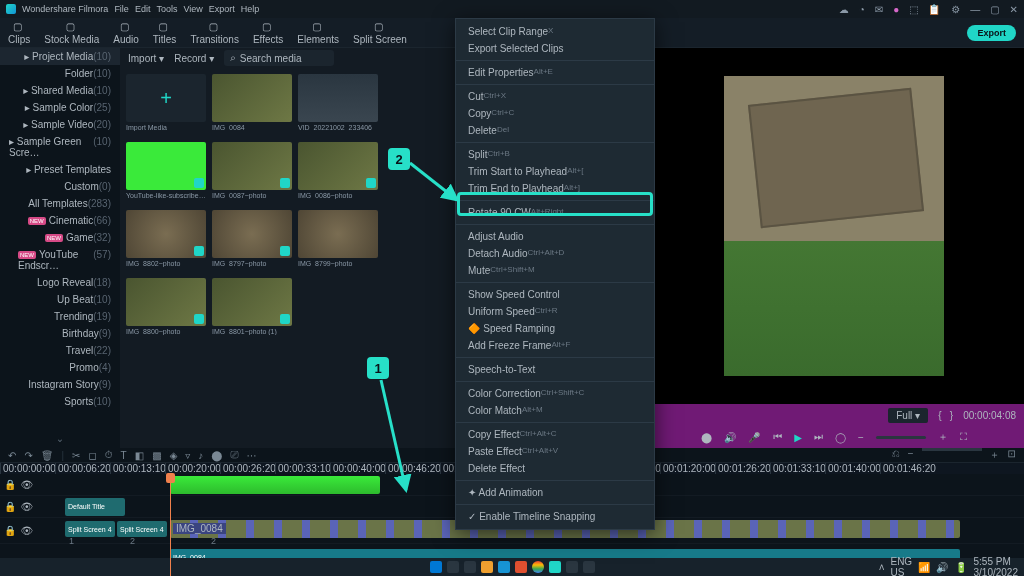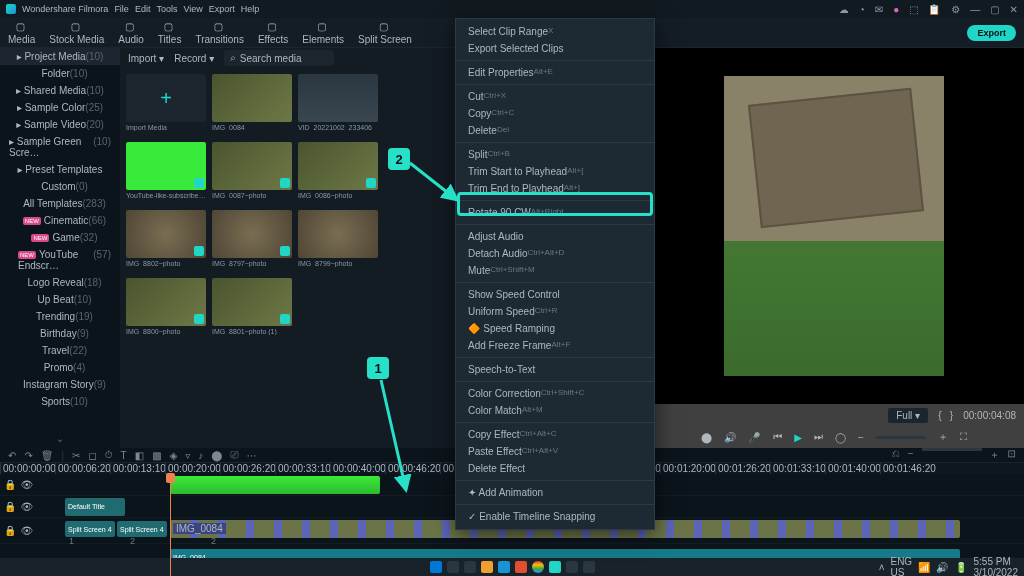--- a/index.html
+++ b/index.html
@@ -7,21 +7,21 @@
 .titlebar{height:18px;background:#121a21;display:flex;align-items:center;padding:0 6px;justify-content:space-between}
 .titlebar-left{display:flex;align-items:center;gap:6px}
 .titlebar-left span{font-size:9px}
 .logo{width:10px;height:10px;background:linear-gradient(135deg,#20d6c7,#1294d6);border-radius:2px}
 .titlebar-right{display:flex;gap:10px}
 .titlebar-right span{font-size:10px;color:#8a98a6}
 .main{display:flex;height:400px}
 .leftcol{width:120px;background:#0c141b;display:flex;flex-direction:column}
 .ico{width:12px;height:12px;display:inline-block}
 .sidebar{flex:1;overflow:hidden}
-.side-item{display:flex;justify-content:center;padding:3px 9px;font-size:9px;color:#94a0ac}
+.side-item{display:flex;justify-content:flex-end;padding:3px 9px;font-size:9px;color:#94a0ac}
 .side-item.active{background:#1c2630;color:#d5dde4}
 .side-item .cnt{color:#586470}
 .side-indent{padding-left:18px}
 .side-tag{display:inline-block;width:18px;height:8px;border-radius:2px;margin-right:3px;vertical-align:middle;font-size:6px;color:#fff;text-align:center;line-height:8px}
 .media-area{flex:1;background:#131b23;display:flex;flex-direction:column;position:relative}
 .topbar2{height:30px;display:flex;align-items:center;gap:18px;padding:0 8px;border-bottom:1px solid #1b252e}
 .topbar2 .tabgroup{display:flex;gap:14px}
 .tb-item{display:flex;flex-direction:column;align-items:center;font-size:8px;gap:1px;color:#8a98a6}
 .export-btn{margin-left:auto;background:#20d6c7;color:#0a1218;padding:3px 10px;border-radius:10px;font-size:9px;font-weight:600}
 .toolbar3{height:20px;display:flex;align-items:center;gap:10px;padding:0 8px;font-size:9px;color:#7a8894}
@@ -29,21 +29,21 @@
 .media-grid{flex:1;padding:6px;display:grid;grid-template-columns:repeat(4,80px);grid-auto-rows:62px;gap:6px;align-content:start}
 .thumb{width:80px;height:48px;background:#2a3640;position:relative;border-radius:2px;background-size:cover}
 .thumb.import{display:flex;align-items:center;justify-content:center;background:#1b252e}
 .thumb.import span{font-size:20px;color:#20d6c7}
 .thumb-label{font-size:7px;color:#8a98a6;margin-top:2px;white-space:nowrap;overflow:hidden;text-overflow:ellipsis;width:80px}
 .thumb.green{background:#3aea3a}
 .thumb.ground{background:linear-gradient(135deg,#4a5530,#6e7845)}
 .thumb.manhole{background:radial-gradient(circle,#7a6d52,#4f4635)}
 .thumb.video{background:linear-gradient(#2a3640,#3a4650)}
 .check{position:absolute;right:2px;bottom:2px;width:10px;height:10px;background:#20d6c7;border-radius:2px}
-.preview{width:380px;background:#404040;display:flex;flex-direction:column}
+.preview{width:380px;background:#701a75;display:flex;flex-direction:column}
 .preview-img{flex:1;background:#000;display:flex;align-items:center;justify-content:center}
 .preview-surface{width:220px;height:300px;background:linear-gradient(#8a8268 0%,#8a8268 55%,#447733 55%,#3a6b2d 100%);position:relative}
 .preview-surface::before{content:"";position:absolute;top:20px;left:30px;width:160px;height:120px;background:#6f6550;transform:rotate(-6deg);border:2px solid #5a5342}
 .preview-ctrls{height:22px;display:flex;align-items:center;justify-content:flex-end;gap:10px;padding:0 8px;font-size:9px;color:#7a8894}
 .timeline{height:140px;background:#0c141b;display:flex;flex-direction:column}
 .tl-toolbar{height:22px;display:flex;align-items:center;gap:8px;padding:0 8px;border-bottom:1px solid #1b252e}
 .tl-toolbar span{color:#7a8894;font-size:10px}
 .tl-toolbar .right{margin-left:auto;display:flex;gap:8px}
 .tl-ruler{height:14px;background:#0e1620;position:relative;font-size:7px;color:#566470;display:flex}
 .tl-ruler span{width:55px;border-left:1px solid #2a3640;padding-left:2px}
@@ -98,21 +98,21 @@
     <span>—</span>
     <span>▢</span>
     <span>✕</span>
   </div>
 </div>
 
 <div class="topbar2" style="background:#141d26">
   <div class="tabgroup" id="main-tabs">
       <div class="tb-item" style="color: rgb(32, 214, 199);">
         <span class="ico">▢</span>
-        <span>Media</span>
+        <span>Clips</span>
       </div>
       <div class="tb-item">
         <span class="ico">▢</span>
         <span>Stock Media</span>
       </div>
       <div class="tb-item">
         <span class="ico">▢</span>
         <span>Audio</span>
       </div>
       <div class="tb-item">

